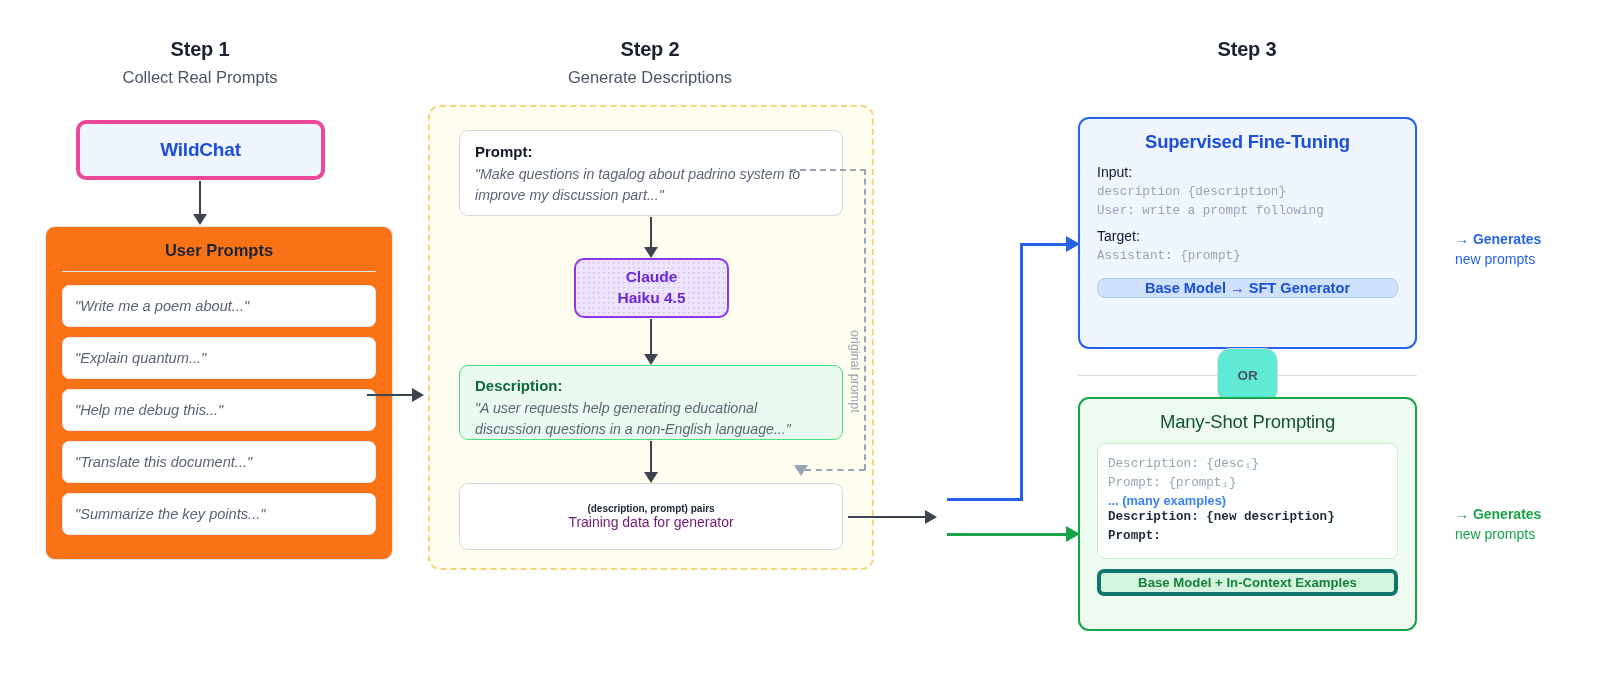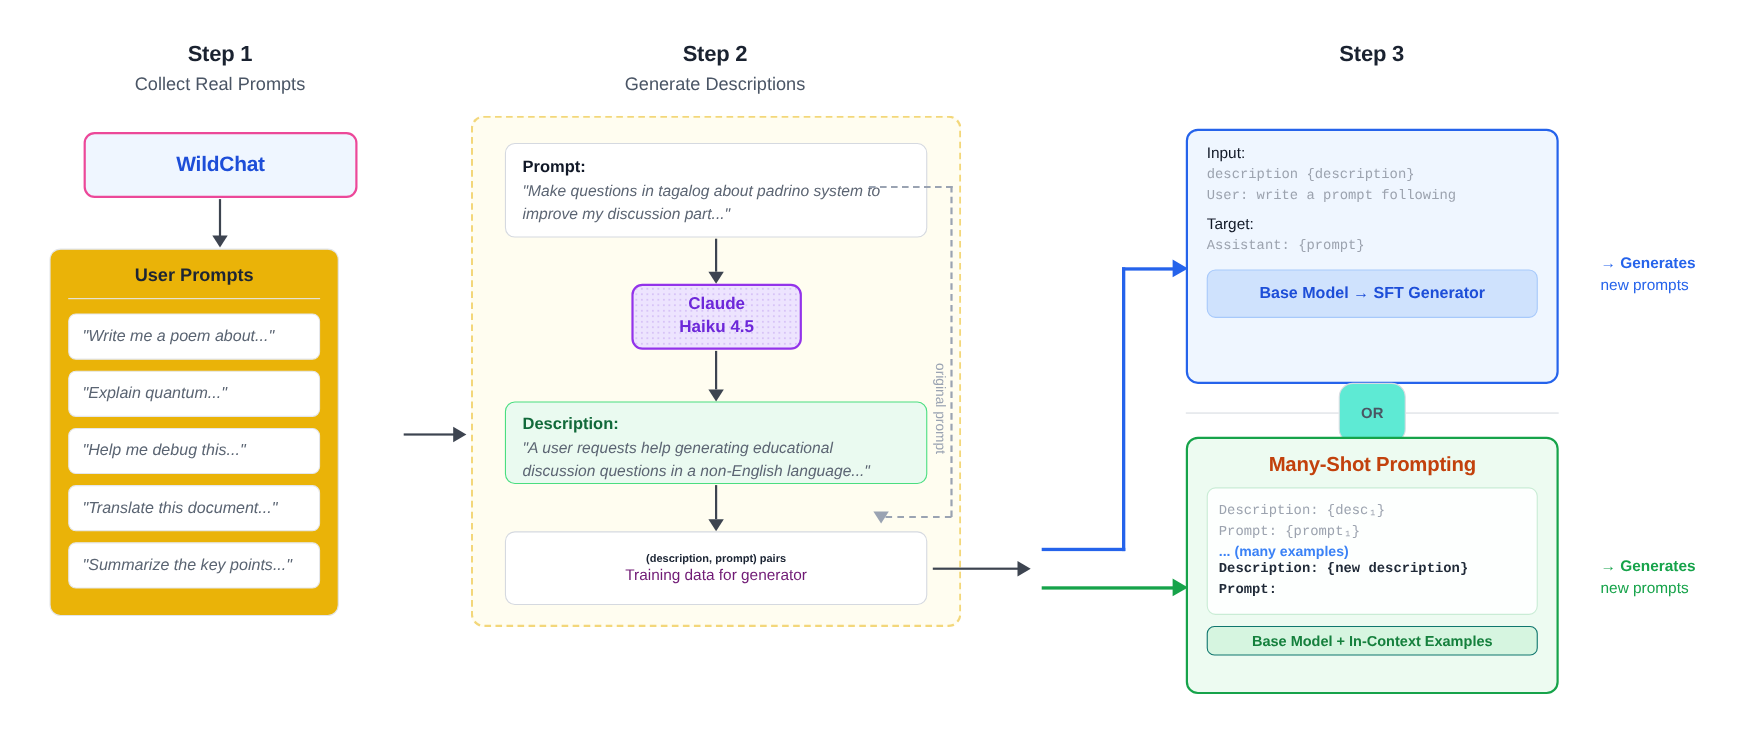--- a/index.html
+++ b/index.html
@@ -20,43 +20,43 @@
   .step-sub {
     position: absolute; text-align: center;
     font-size: 16.5px; color: #4a5565; font-weight: 400;
   }
 
   
   .wildchat-box {
     position: absolute;
     left: 76px; top: 120px; width: 249px; height: 60px;
     background: #eff6ff;
-    border: 2px solid #ec4899;
+    border: 4px solid #ec4899;
     border-radius: 10px;
     display: flex; align-items: center; justify-content: center;
   }
   .wildchat-box span {
     font-size: 19px; font-weight: bold; color: #1d4ed8;
     letter-spacing: -0.2px;
   }
 
   .arrow-v-1 {
     position: absolute; left: 199px; top: 181px; width: 2px; height: 34px;
     background: #3d4450;
   }
   .arrow-v-1::after {
     content: ""; position: absolute; left: -6px; top: 33px;
     border-left: 7px solid transparent; border-right: 7px solid transparent;
     border-top: 11px solid #3d4450;
   }
 
   .prompts-panel {
     position: absolute;
-    left: 45px; top: 226px; width: 263px; height: 334px;
-    background: #eab308;
+    left: 45px; top: 226px; width: 348px; height: 334px;
+    background: #f97316;
     border: 1px solid #e2e5e9;
     border-radius: 10px;
     padding: 14px 16px 0 16px;
   }
   .prompts-panel h3 {
     font-size: 16.5px; font-weight: bold; color: #1d2534;
     text-align: center; padding-bottom: 11px;
     border-bottom: 1px solid #e5e7eb;
     margin-bottom: 13px;
   }
@@ -206,21 +206,21 @@
   .sft-box h3 {
     font-size: 18.5px; font-weight: bold; color: #1d4ed8;
     text-align: center; margin-bottom: 11px; letter-spacing: -0.2px;
   }
   .kv-label { font-size: 14px; font-weight: normal; color: #111827; margin-bottom: 3px; }
   .mono {
     font-family: "Liberation Mono", monospace;
     font-size: 12.6px; color: #9ca3af; line-height: 1.52;
   }
   .sft-pill {
-    margin-top: 12px; height: 44px;
+    margin-top: 12px; height: 20px;
     background: #cfe2fd; border: 1px solid #a7c9fb; border-radius: 8px;
     display: flex; align-items: center; justify-content: center;
     font-size: 14.6px; font-weight: bold; color: #1d4ed8;
   }
 
   .or-row {
     position: absolute; left: 1078px; top: 362px; width: 339px; height: 26px;
     display: flex; align-items: center; gap: 0;
   }
   .or-line { flex: 1; height: 1px; background: #d8dce2; }
@@ -229,33 +229,33 @@
     padding: 19px 19px; font-size: 13.5px; font-weight: bold; color: #4b5563;
     background: #5eead4;
   }
 
   .ms-box {
     position: absolute; left: 1078px; top: 397px; width: 339px; height: 234px;
     background: #edfbf1; border: 2px solid #16a34a; border-radius: 11px;
     padding: 12px 17px;
   }
   .ms-box h3 {
-    font-size: 18.5px; font-weight: bold; color: #c2410c;
+    font-size: 18.5px; font-weight: normal; color: #14532d;
     text-align: center; margin-bottom: 10px; letter-spacing: -0.2px;
   }
   .ms-inner {
     background: #fdfffe; border: 1px solid #c9ecd5; border-radius: 8px;
     padding: 11px 10px; 
   }
   .ms-inner .mono { color: #9ca3af; }
   .ms-inner .mono.strong { color: #1f2937; font-weight: bold; }
   .ms-inner .ital { font-size: 12.8px; color: #3b82f6; font-style: normal; font-weight: bold; }
   .ms-pill {
     margin-top: 10px; height: 27px;
-    background: #d6f5e0; border: 1px solid #0f766e; border-radius: 7px;
+    background: #d6f5e0; border: 4px solid #0f766e; border-radius: 7px;
     display: flex; align-items: center; justify-content: center;
     font-size: 13.2px; font-weight: bold; color: #15803d;
   }
 
   .gen-note { position: absolute; width: 140px; line-height: 1.45; }
   .gen-note .l1 { font-size: 14px; font-weight: bold; }
   .gen-note .l2 { font-size: 14px; font-weight: 400; }
   #gen-blue { left: 1455px; top: 229px; color: #2563eb; }
   #gen-green { left: 1455px; top: 504px; color: #16a34a; }
 </style>
@@ -323,20 +323,21 @@
   <div class="orig-label">original prompt</div>
 
   <div class="arrow-h-black2"></div>
 
   <div class="blue-h-lo"></div>
   <div class="blue-v"></div>
   <div class="blue-h-hi"></div>
   <div class="green-h"></div>
 
   <div class="sft-box">
+    <h3>Supervised Fine-Tuning</h3>
     <div class="kv-label">Input:</div>
     <div class="mono">description {description}</div>
     <div class="mono">User: write a prompt following</div>
     <div class="kv-label" style="margin-top:7px;">Target:</div>
     <div class="mono">Assistant: {prompt}</div>
     <div class="sft-pill">Base Model → SFT Generator</div>
   </div>
 
   <div class="or-row">
     <div class="or-line"></div>

